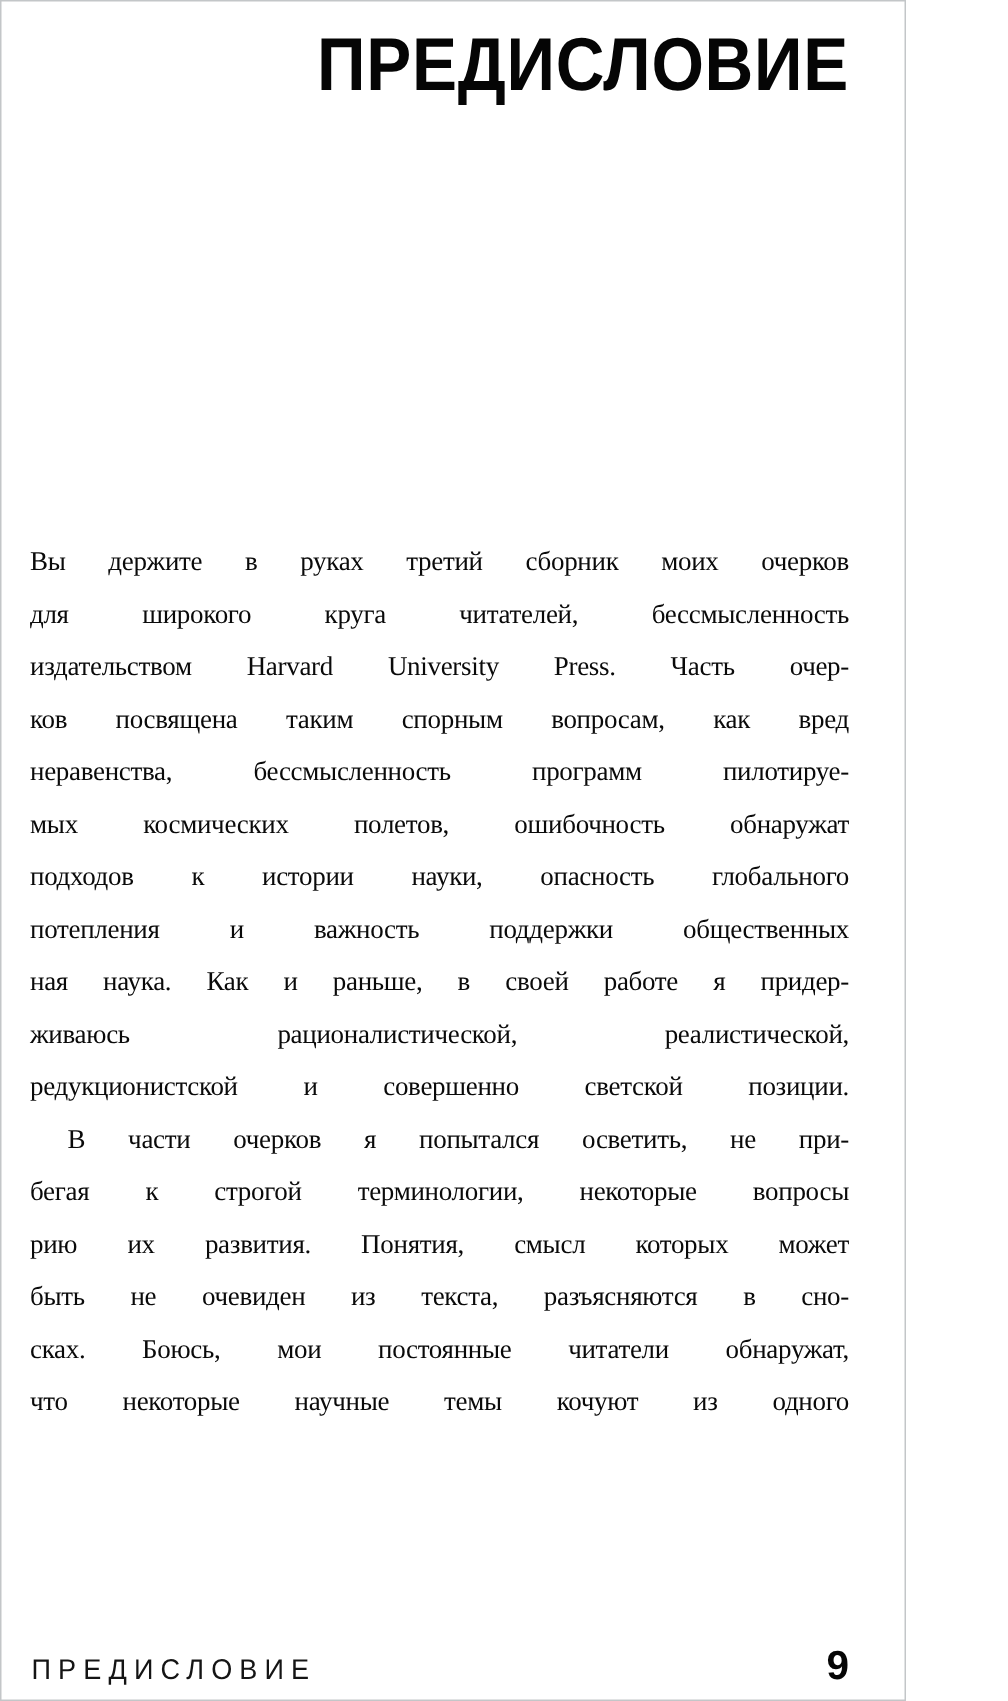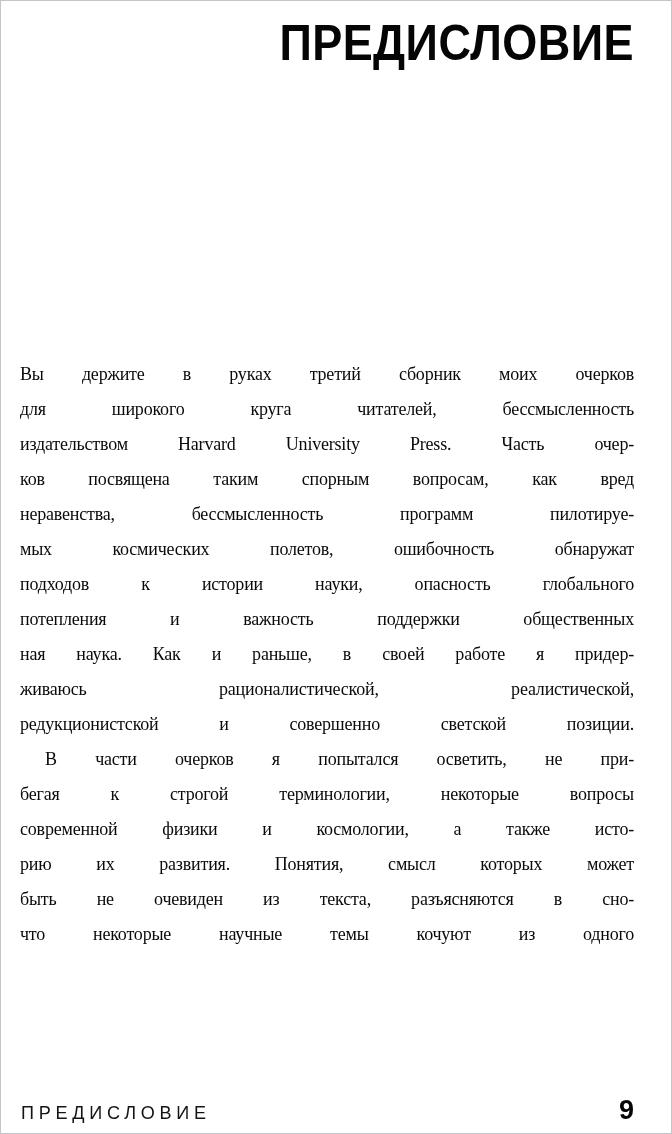--- a/index.html
+++ b/index.html
@@ -2,21 +2,21 @@
 <html lang="ru"><head>
 <meta charset="utf-8">
 <style>
   html, body {
     margin: 0;
     padding: 0;
     background: #ffffff;
   }
   .page {
     position: relative;
-    width: 672px;
+    width: 604px;
     height: 1134px;
     box-sizing: border-box;
     background: #ffffff;
     border: 1px solid #c3c6c8;
     overflow: hidden;
     font-family: "Liberation Serif", serif;
     color: #0a0a0a;
   }
   .chapter-title {
     position: absolute;
@@ -94,23 +94,23 @@
         <div class="line">мых космических полетов, ошибочность обнаружат</div>
         <div class="line">подходов к истории науки, опасность глобального</div>
         <div class="line">потепления и важность поддержки общественных</div>
         <div class="line">ная наука. Как и раньше, в своей работе я придер-</div>
         <div class="line">живаюсь рационалистической, реалистической,</div>
         <div class="line">редукционистской и совершенно светской позиции.</div>
       </div>
       <div class="para indent">
         <div class="line">В части очерков я попытался осветить, не при-</div>
         <div class="line">бегая к строгой терминологии, некоторые вопросы</div>
-        <div class="line">современной физики и космологии, а также исто-</div>
         <div class="line">рию их развития. Понятия, смысл которых может</div>
         <div class="line">быть не очевиден из текста, разъясняются в сно-</div>
+        <div class="line">сках. Боюсь, мои постоянные читатели обнаружат,</div>
         <div class="line">что некоторые научные темы кочуют из одного</div>
       </div>
     </div>
 
   <div class="footer">
     <span class="footer-label">ПРЕДИСЛОВИЕ</span>
     <span class="page-number">9</span>
   </div>
 
 </div>

